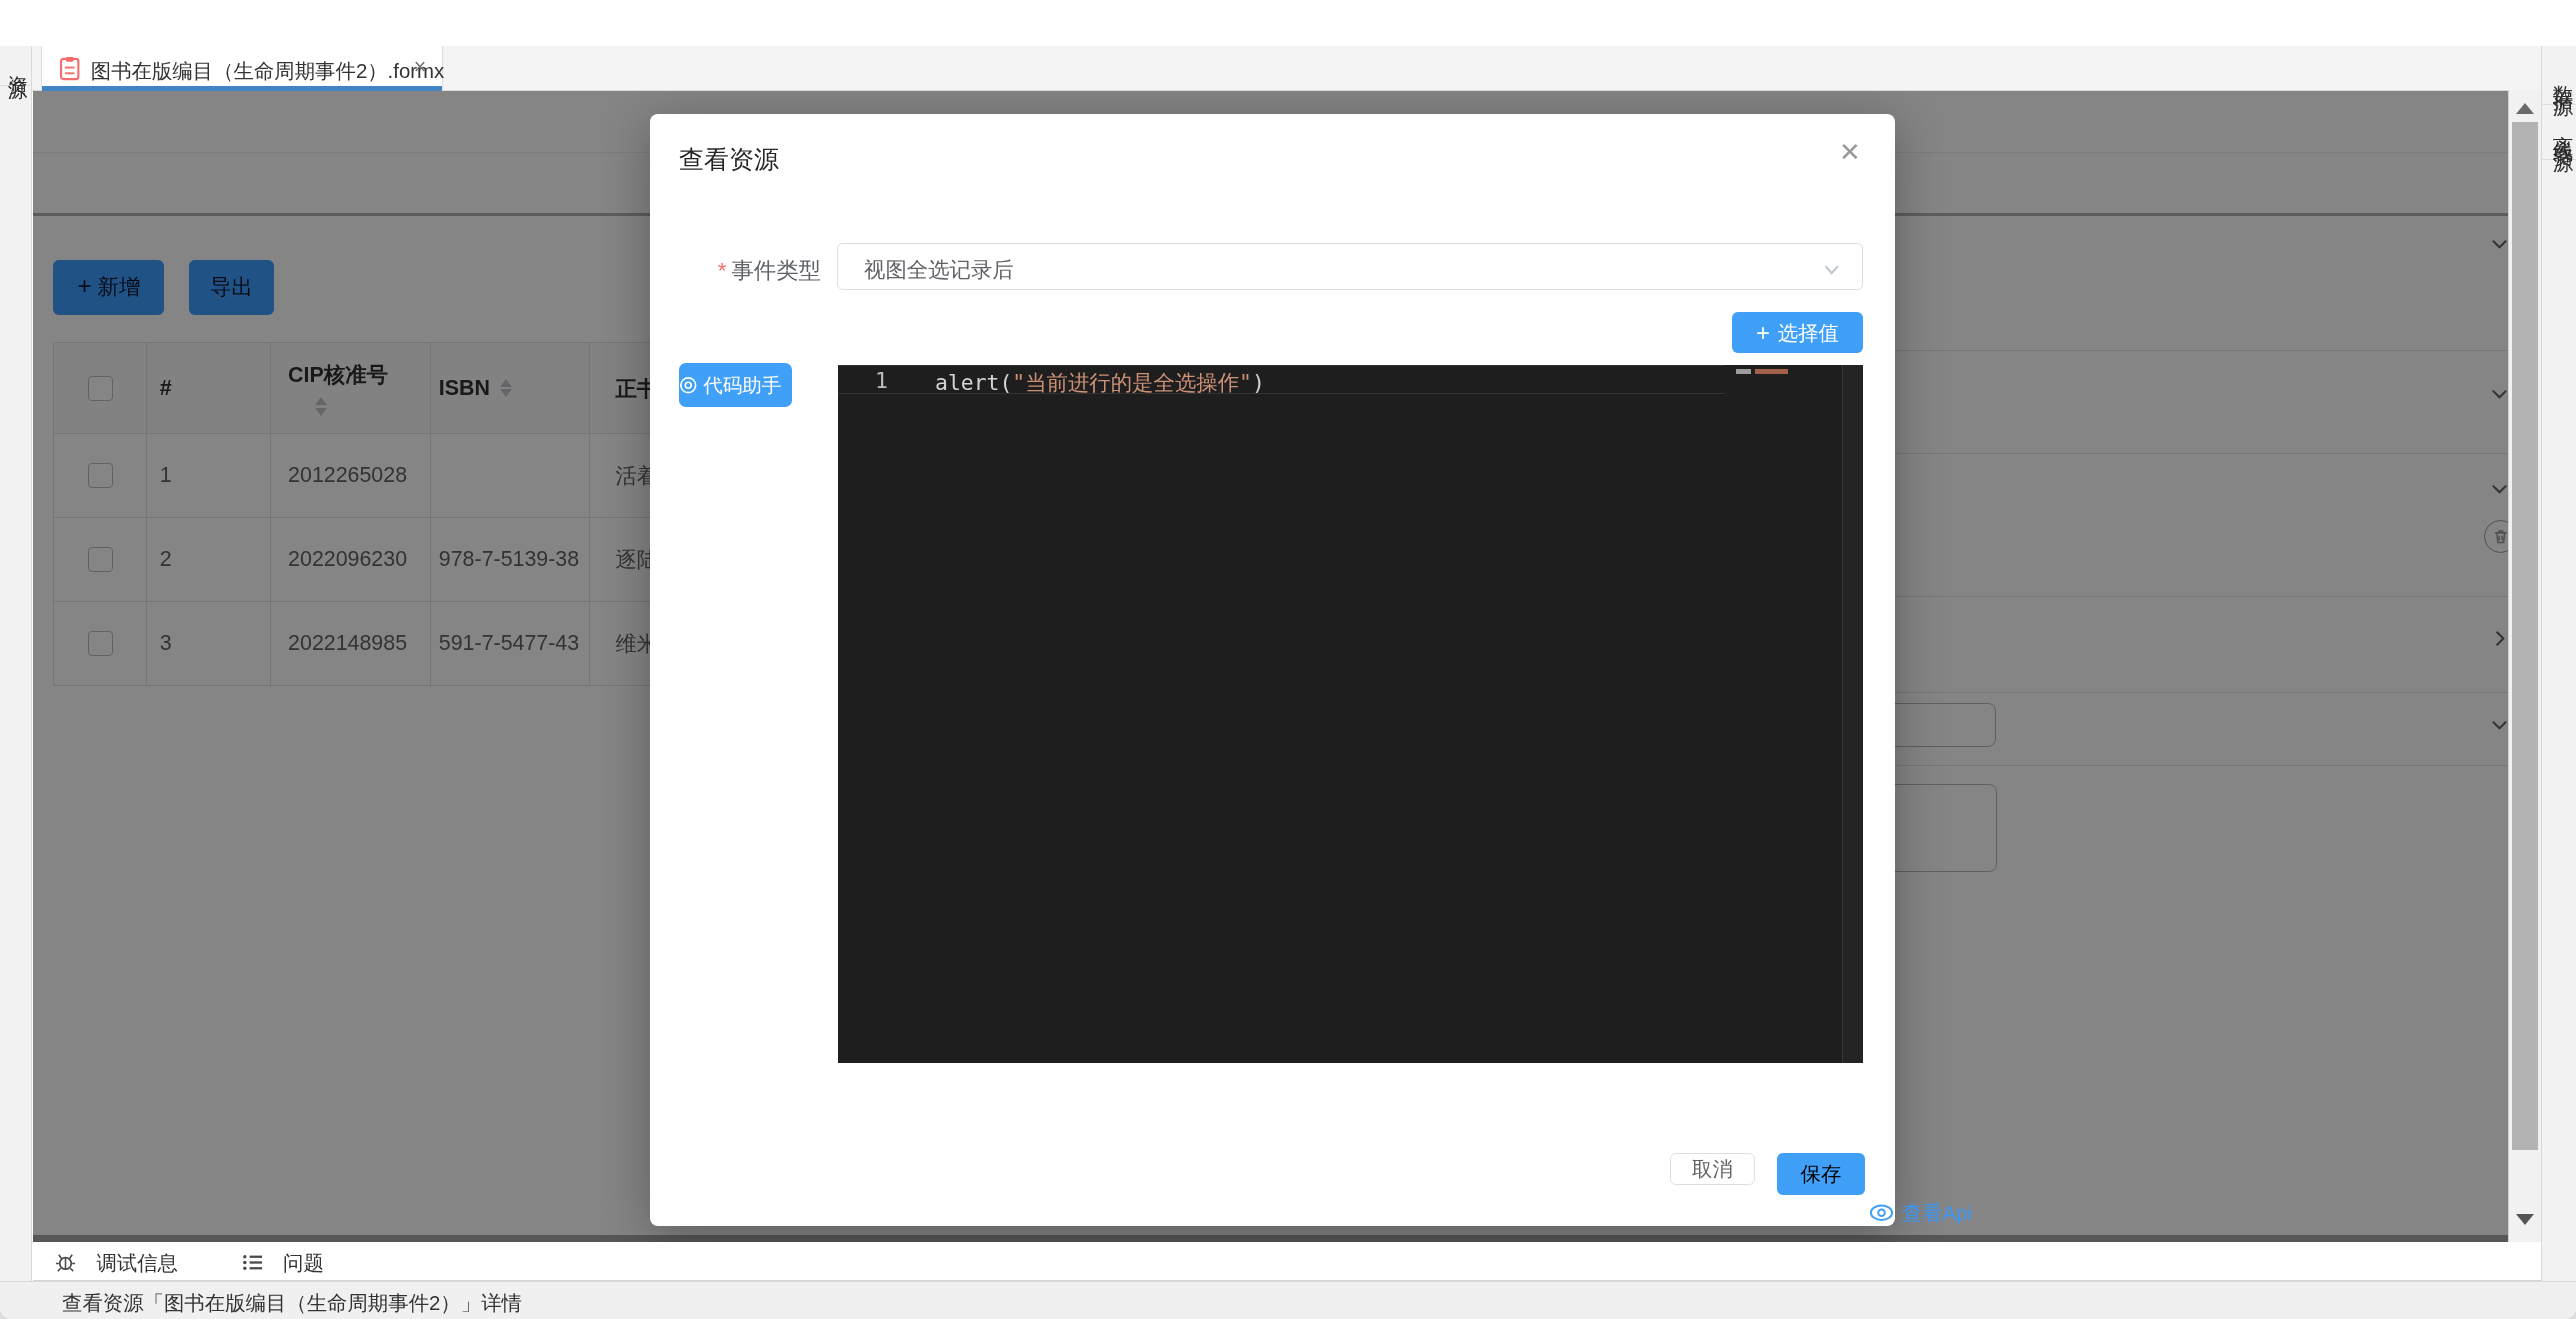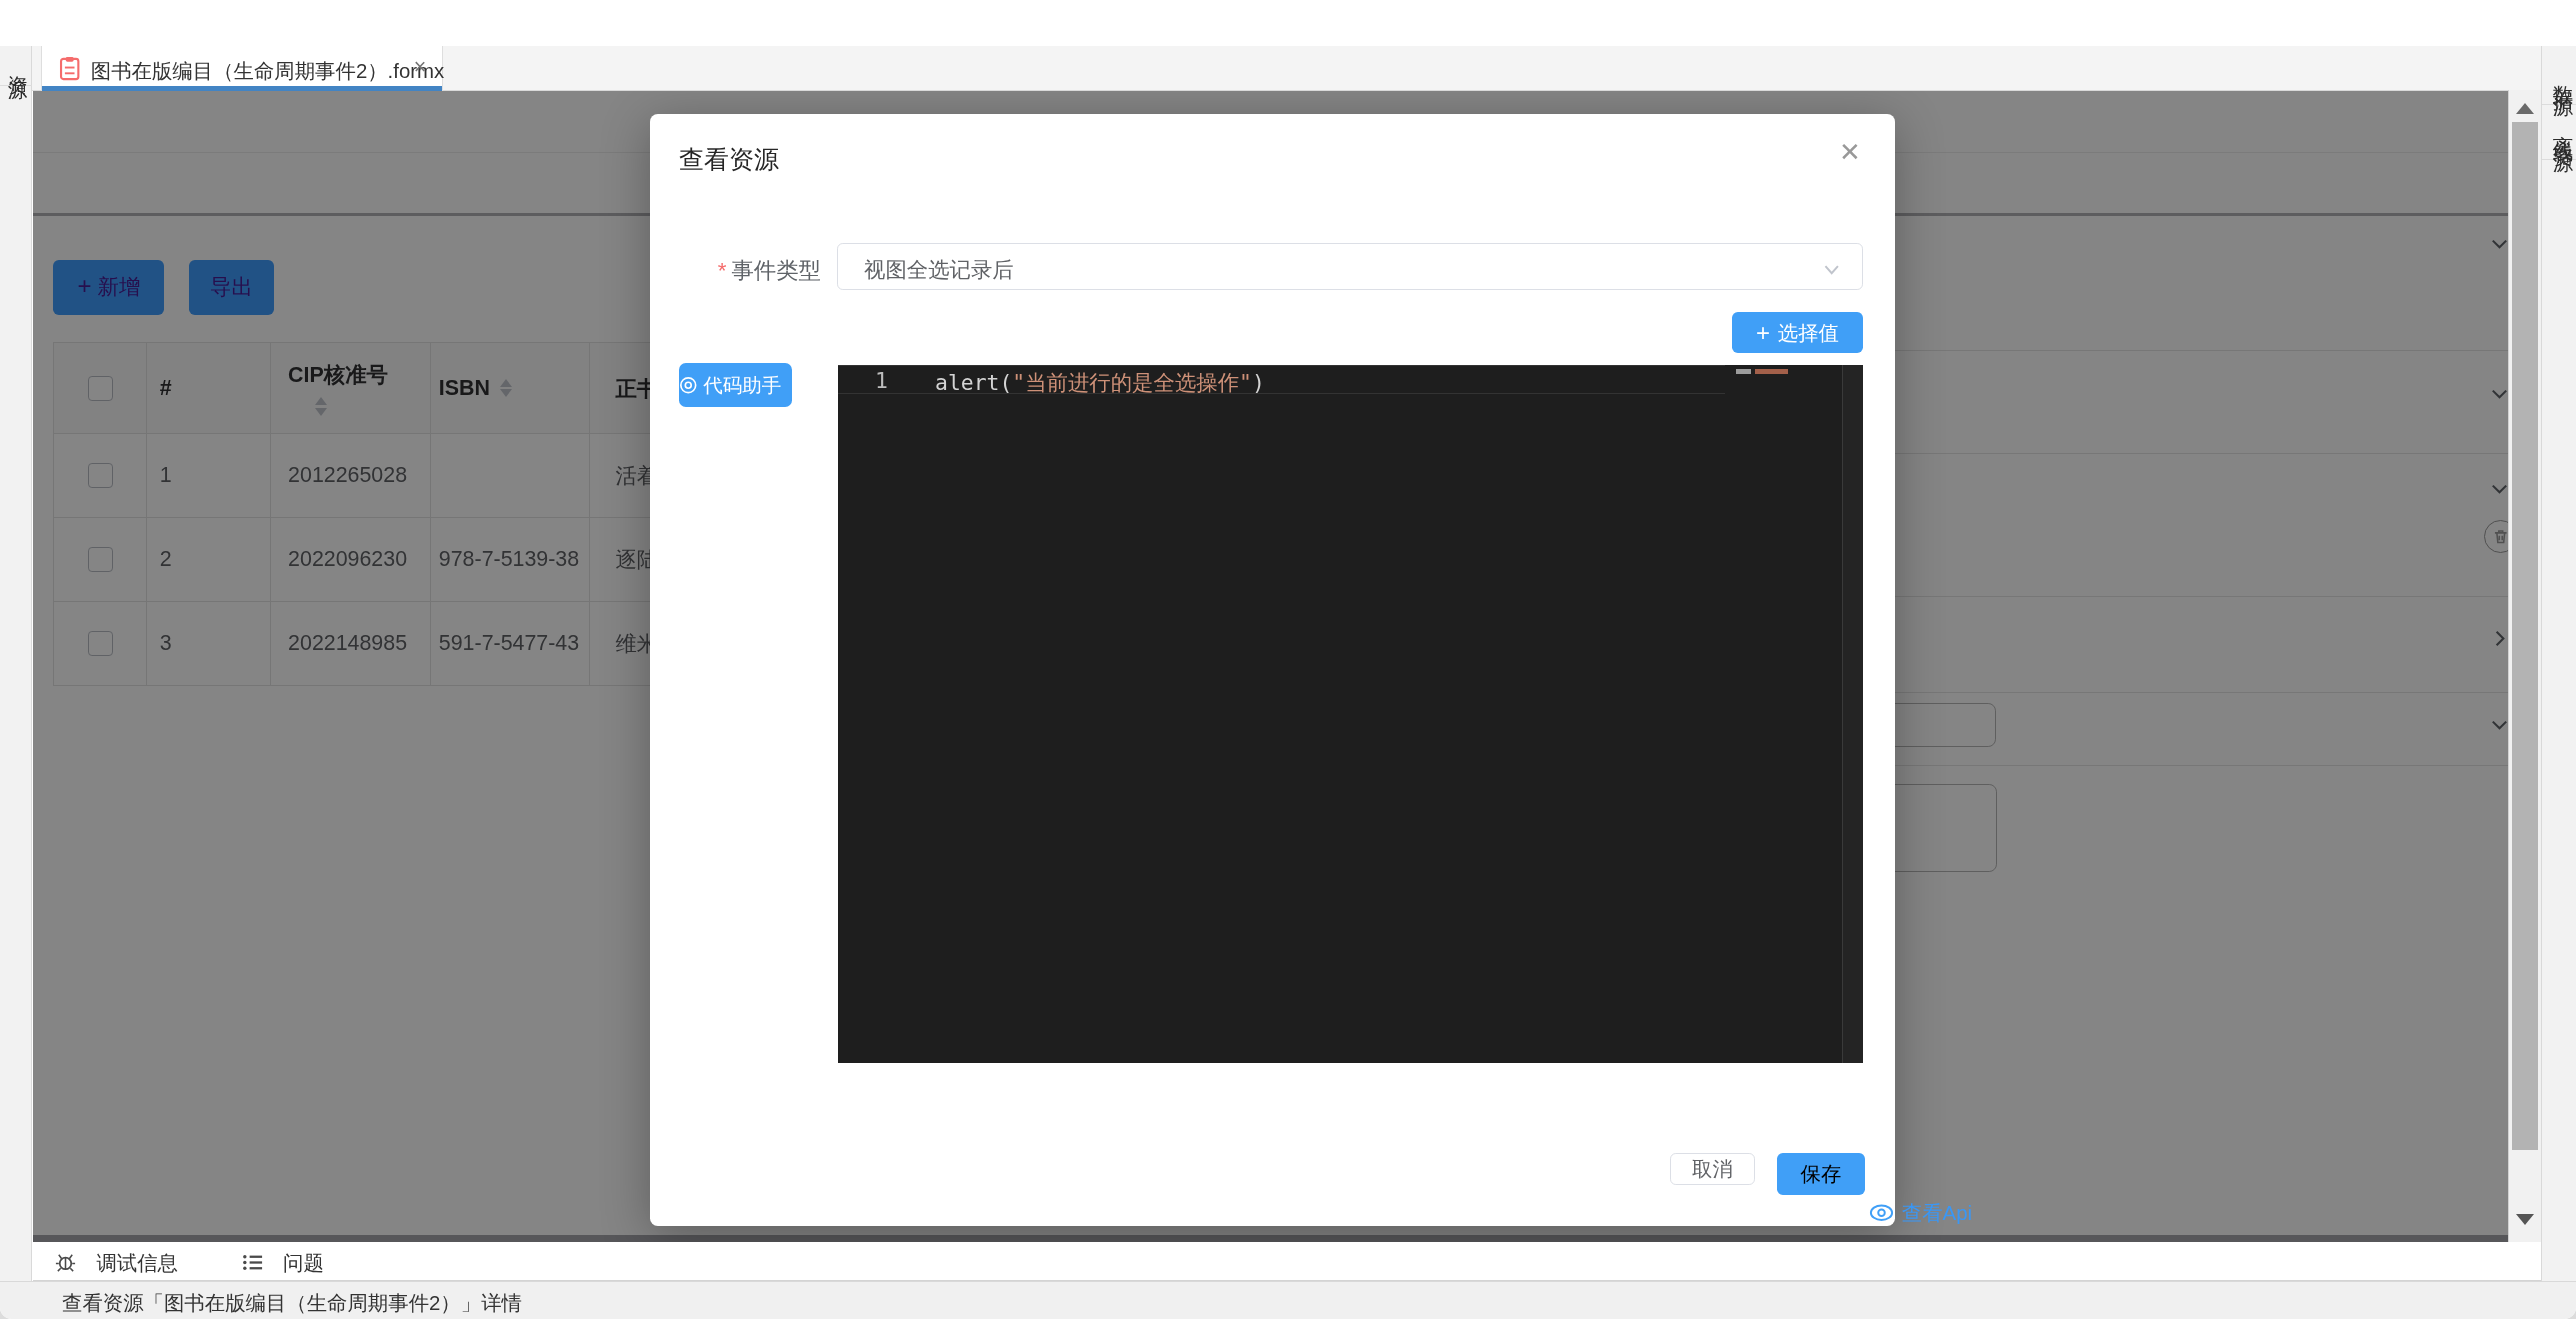--- a/index.html
+++ b/index.html
@@ -24,21 +24,21 @@
   #tabbar { left:32px; top:46px; width:2509px; height:45px; background:#f4f4f4; border-bottom:1px solid #d9d9d9; z-index:14; }
   #active-tab { left:8.8px; top:0; width:402px; height:45px; background:#fff; border-left:1px solid #dedede; border-right:1px solid #dedede; cursor:pointer; }
   #tab-underline { left:0; bottom:0; width:100%; height:4.9px; background:#4284c4; }
   #tab-label { left:49px; top:10.7px; font-size:20.4px; color:#333; white-space:nowrap; }
   #tab-close { left:372px; top:8.8px; font-size:21.4px; color:#737373; cursor:pointer; }
 
   
   #content { left:33px; top:90px; width:2475px; height:1152px; background:#fff; overflow:hidden; z-index:1; }
   .hdiv1 { left:0; top:62px; width:2475px; height:0; border-top:1px solid #ececec; }
   .hdiv2 { left:0; top:123px; width:2475px; height:2.9px; background:#b3b3b6; }
-  .toolbar-btn { top:170px; height:55px; background:#409eff; border-radius:5.8px; color:#4c1d95; font-size:21.4px; text-align:center; line-height:55px; cursor:pointer; }
+  .toolbar-btn { top:170px; height:55px; background:#409eff; border-radius:5.8px; color:#0f172a; font-size:21.4px; text-align:center; line-height:55px; cursor:pointer; }
   #btn-add { left:20.4px; width:111px; }
   #btn-export { left:156px; width:85px; }
 
   
   #bg-table { left:20.4px; top:252px; width:828px; border:1px solid #e2e2e2; border-bottom:none; background:#fff; }
   .trow { display:flex; border-bottom:1px solid #e2e2e2; }
   .thead { height:91px; background:#fafafa; font-weight:bold; color:#303133; }
   .tbody-row { height:84px; color:#606266; }
   .tc { font-size:21.4px; display:flex; align-items:center; }
   .c1 { width:92px; justify-content:center; }

